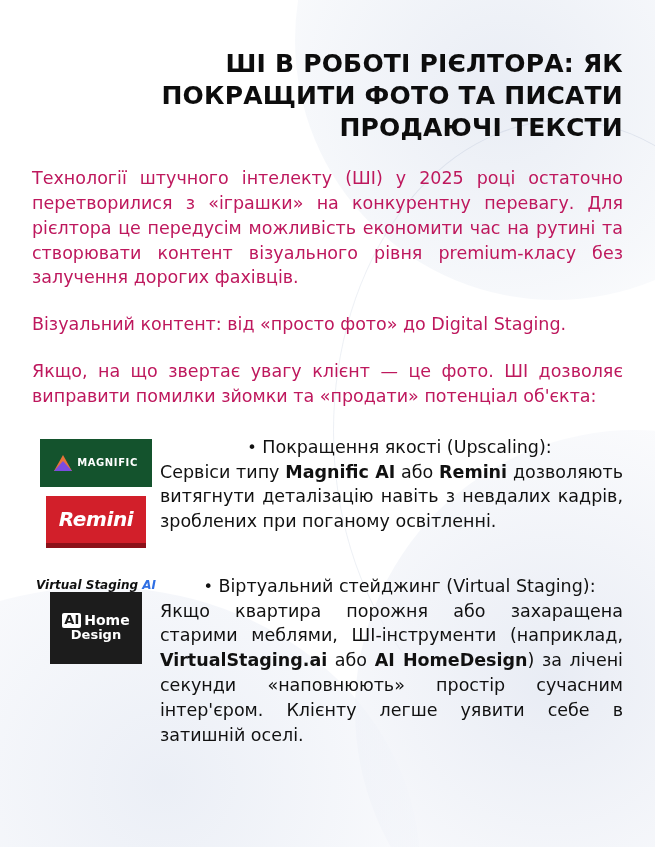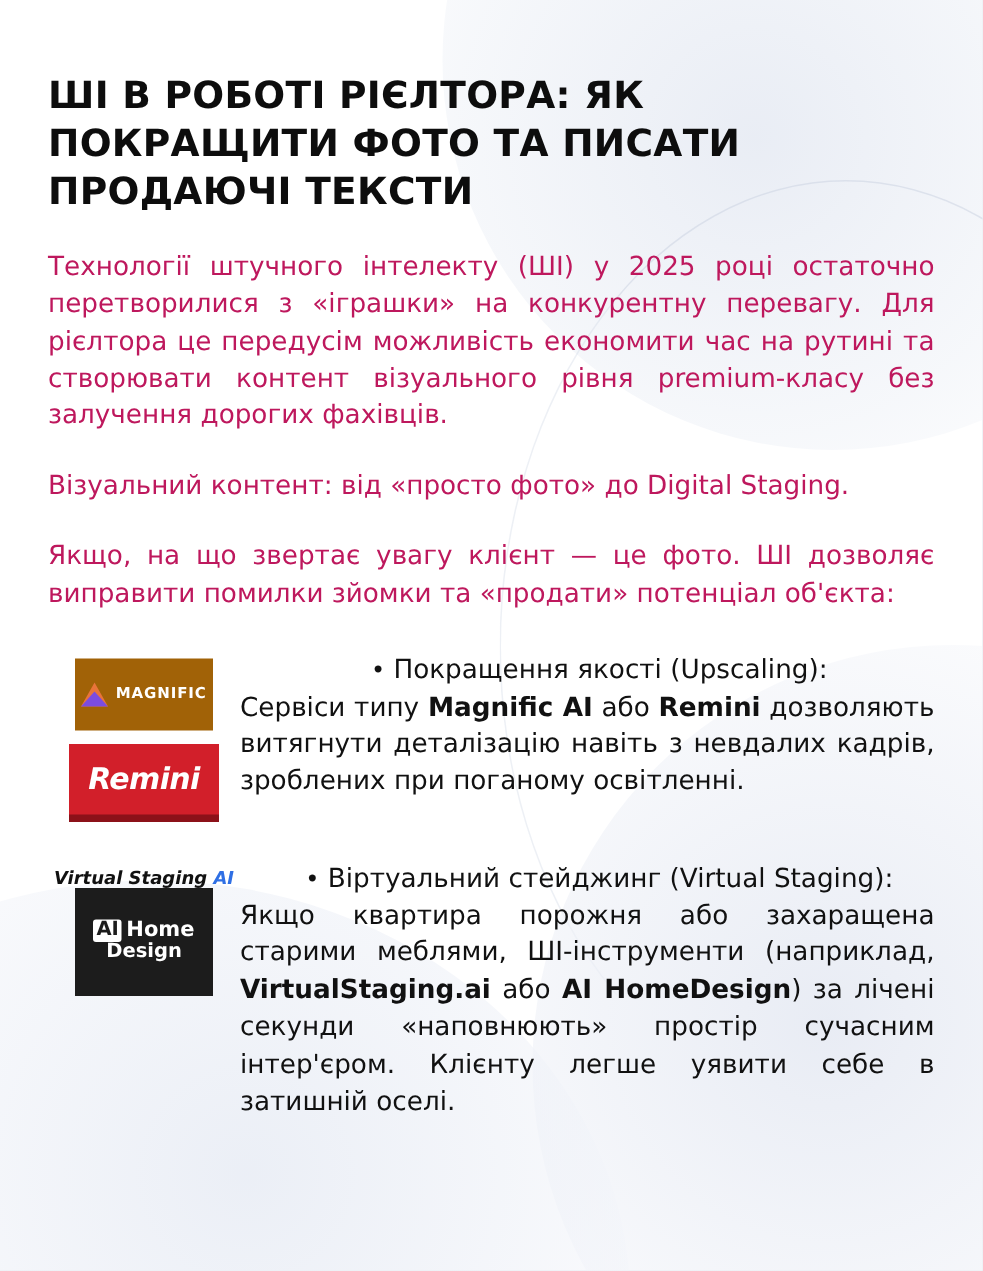--- a/index.html
+++ b/index.html
@@ -66,21 +66,21 @@
     box-sizing: border-box;
     width: 655px;
   }
 
   h1.title {
     margin: 0;
     padding-top: 48px;
     font-size: 25px;
     line-height: 1.28;
     font-weight: bold;
-    text-align: left;
+    text-align: right;
     letter-spacing: 0.2px;
     color: #0d0d0d;
   }
 
   p.para {
     margin: 0;
     padding-top: 22px;
     font-size: 17.5px;
     line-height: 1.42;
     text-align: justify;
@@ -113,23 +113,23 @@
     padding-left: 30px;
     text-indent: -14px;
   }
   .bullet-dot {
     font-size: 16px;
   }
   b { font-weight: bold; }
 
   
   .logo-magnific {
-    width: 92px;
+    width: 112px;
     height: 48px;
-    background: #a16207;
+    background: #14532d;
     display: flex;
     align-items: center;
     justify-content: center;
     gap: 5px;
     margin-bottom: 9px;
   }
   .magnific-mark {
     width: 0;
     height: 0;
     border-left: 9px solid transparent;

